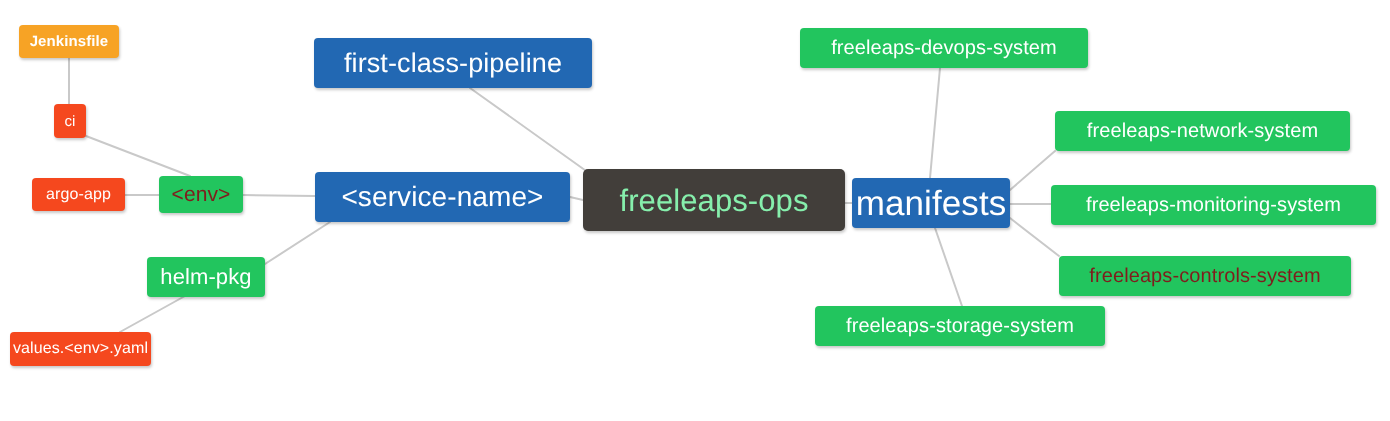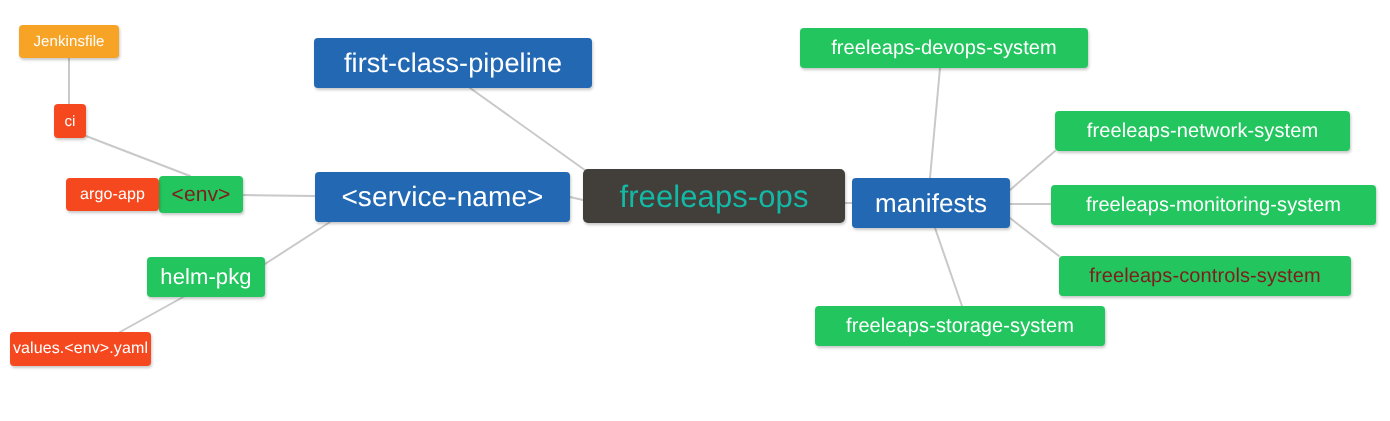--- a/index.html
+++ b/index.html
@@ -60,45 +60,45 @@
       <line x1="159" y1="195" x2="125" y2="195" stroke="#c9c9c9" stroke-width="2" stroke-linecap="round"></line>
       <line x1="190" y1="176" x2="86" y2="136" stroke="#c9c9c9" stroke-width="2" stroke-linecap="round"></line>
       <line x1="69" y1="104" x2="69" y2="58" stroke="#c9c9c9" stroke-width="2" stroke-linecap="round"></line>
       <line x1="185" y1="296" x2="120" y2="332" stroke="#c9c9c9" stroke-width="2" stroke-linecap="round"></line>
       <line x1="930" y1="178" x2="940" y2="68" stroke="#c9c9c9" stroke-width="2" stroke-linecap="round"></line>
       <line x1="1010" y1="190" x2="1055" y2="151" stroke="#c9c9c9" stroke-width="2" stroke-linecap="round"></line>
       <line x1="1010" y1="204" x2="1051" y2="204" stroke="#c9c9c9" stroke-width="2" stroke-linecap="round"></line>
       <line x1="1010" y1="218" x2="1059" y2="256" stroke="#c9c9c9" stroke-width="2" stroke-linecap="round"></line>
       <line x1="935" y1="228" x2="962" y2="306" stroke="#c9c9c9" stroke-width="2" stroke-linecap="round"></line>
     </svg>
-<div class="node node-root" style="left: 583px; top: 169px; width: 262px; height: 54px; font-size: 31px; border-radius: 5px; background: rgb(66, 62, 58); color: #14b8a6;">
+<div class="node node-root" style="left: 583px; top: 169px; width: 262px; height: 62px; font-size: 31px; border-radius: 5px; background: rgb(66, 62, 58); color: #86efac;">
       <span>freeleaps-ops</span>
     </div>
     <div class="node node-blue" style="left: 314px; top: 38px; width: 278px; height: 50px; font-size: 27px; border-radius: 4px; background: rgb(34, 104, 179); color: rgb(255, 255, 255);">
       <span>first-class-pipeline</span>
     </div>
     <div class="node node-blue" style="left: 315px; top: 172px; width: 255px; height: 50px; font-size: 28px; border-radius: 4px; background: rgb(34, 104, 179); color: rgb(255, 255, 255);">
       <span>&lt;service-name&gt;</span>
     </div>
-    <div class="node node-blue" style="left: 852px; top: 178px; width: 158px; height: 50px; font-size: 26px; border-radius: 4px; background: rgb(34, 104, 179); color: rgb(255, 255, 255);">
+    <div class="node node-blue" style="left: 852px; top: 178px; width: 158px; height: 50px; font-size: 35px; border-radius: 4px; background: rgb(34, 104, 179); color: rgb(255, 255, 255);">
       <span>manifests</span>
     </div>
     <div class="node node-green" style="left: 159px; top: 176px; width: 84px; height: 37px; font-size: 21px; border-radius: 4px; background: rgb(34, 197, 94); color: #7f1d1d;">
       <span>&lt;env&gt;</span>
     </div>
     <div class="node node-green" style="left: 147px; top: 257px; width: 118px; height: 40px; font-size: 22px; border-radius: 4px; background: rgb(34, 197, 94); color: rgb(255, 255, 255);">
       <span>helm-pkg</span>
     </div>
-    <div class="node node-orange" style="left: 19px; top: 25px; width: 100px; height: 33px; font-size: 15px; border-radius: 4px; background: rgb(247, 163, 37); color: rgb(255, 255, 255);">
+    <div class="node node-orange" style="left: 19px; top: 25px; width: 100px; height: 33px; font-size: 15px; border-radius: 4px; background: rgb(247, 163, 37); color: rgb(255, 255, 255); font-weight: bold;">
       <span>Jenkinsfile</span>
     </div>
     <div class="node node-red" style="left: 54px; top: 104px; width: 32px; height: 34px; font-size: 15px; border-radius: 4px; background: rgb(245, 72, 30); color: rgb(255, 255, 255);">
       <span>ci</span>
     </div>
-    <div class="node node-red" style="left: 32px; top: 178px; width: 93px; height: 33px; font-size: 16px; border-radius: 4px; background: rgb(245, 72, 30); color: rgb(255, 255, 255); margin-left: 34px;">
+    <div class="node node-red" style="left: 32px; top: 178px; width: 93px; height: 33px; font-size: 16px; border-radius: 4px; background: rgb(245, 72, 30); color: rgb(255, 255, 255);">
       <span>argo-app</span>
     </div>
     <div class="node node-red" style="left: 10px; top: 332px; width: 141px; height: 34px; font-size: 16px; border-radius: 4px; background: rgb(245, 72, 30); color: rgb(255, 255, 255);">
       <span>values.&lt;env&gt;.yaml</span>
     </div>
     <div class="node node-green" style="left: 800px; top: 28px; width: 288px; height: 40px; font-size: 20px; border-radius: 4px; background: rgb(34, 197, 94); color: rgb(255, 255, 255);">
       <span>freeleaps-devops-system</span>
     </div>
     <div class="node node-green" style="left: 1055px; top: 111px; width: 295px; height: 40px; font-size: 20px; border-radius: 4px; background: rgb(34, 197, 94); color: rgb(255, 255, 255);">
       <span>freeleaps-network-system</span>

